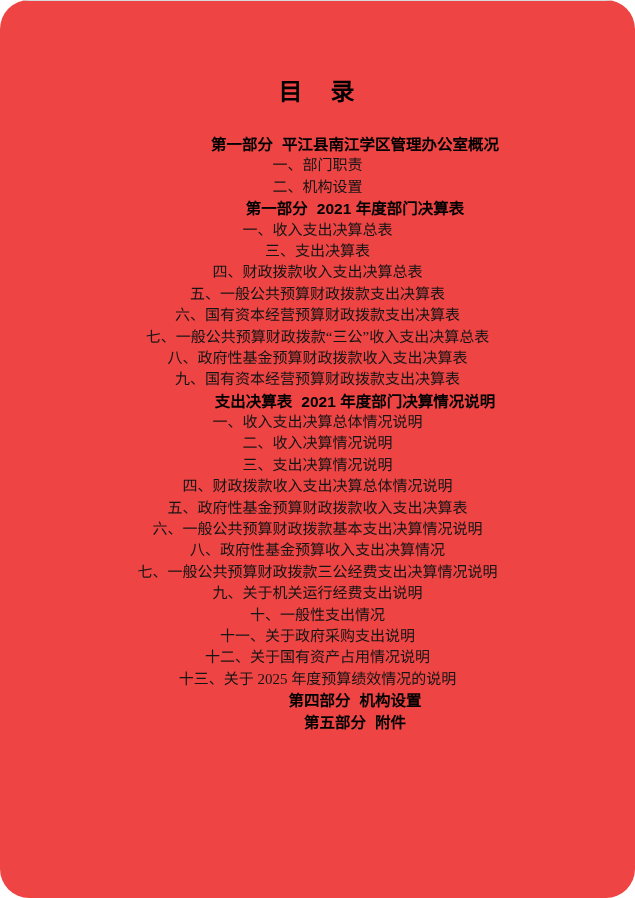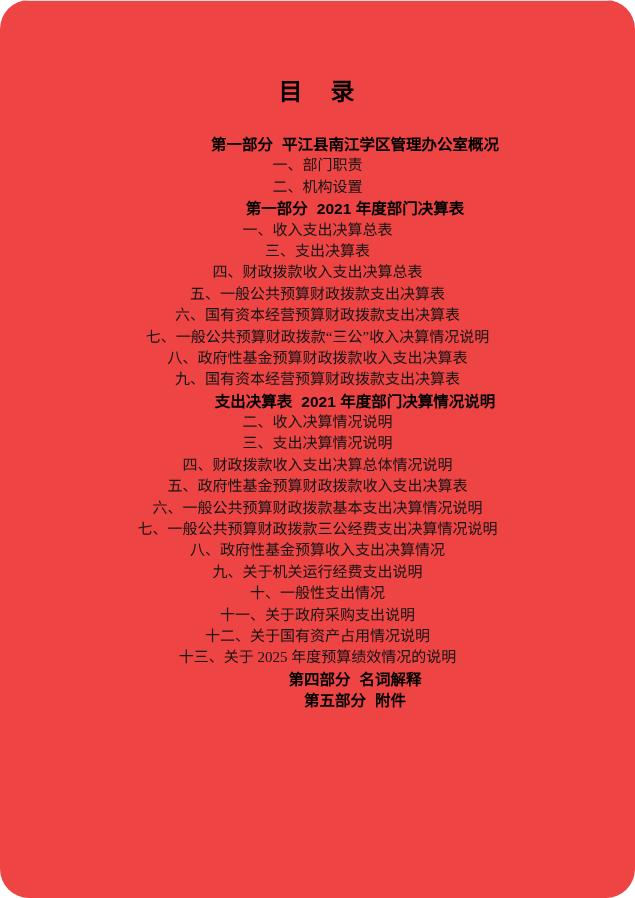--- a/index.html
+++ b/index.html
@@ -78,42 +78,43 @@
     <div class="toc-row toc-item">二、机构设置</div>
 
     <div class="toc-row section-heading">
       <span class="section-label">第一部分</span><span class="section-title">2021 年度部门决算表</span>
     </div>
     <div class="toc-row toc-item">一、收入支出决算总表</div>
     <div class="toc-row toc-item">三、支出决算表</div>
     <div class="toc-row toc-item">四、财政拨款收入支出决算总表</div>
     <div class="toc-row toc-item">五、一般公共预算财政拨款支出决算表</div>
     <div class="toc-row toc-item">六、国有资本经营预算财政拨款支出决算表</div>
-    <div class="toc-row toc-item">七、一般公共预算财政拨款“三公”收入决算情况说明</div>
+    <div class="toc-row toc-item">七、一般公共预算财政拨款“三公”收入支出决算总表</div>
     <div class="toc-row toc-item">八、政府性基金预算财政拨款收入支出决算表</div>
     <div class="toc-row toc-item">九、国有资本经营预算财政拨款支出决算表</div>
 
     <div class="toc-row section-heading">
       <span class="section-label">支出决算表</span><span class="section-title">2021 年度部门决算情况说明</span>
     </div>
+    <div class="toc-row toc-item">一、收入支出决算总体情况说明</div>
     <div class="toc-row toc-item">二、收入决算情况说明</div>
     <div class="toc-row toc-item">三、支出决算情况说明</div>
     <div class="toc-row toc-item">四、财政拨款收入支出决算总体情况说明</div>
     <div class="toc-row toc-item">五、政府性基金预算财政拨款收入支出决算表</div>
     <div class="toc-row toc-item">六、一般公共预算财政拨款基本支出决算情况说明</div>
+    <div class="toc-row toc-item">八、政府性基金预算收入支出决算情况</div>
     <div class="toc-row toc-item">七、一般公共预算财政拨款三公经费支出决算情况说明</div>
-    <div class="toc-row toc-item">八、政府性基金预算收入支出决算情况</div>
     <div class="toc-row toc-item">九、关于机关运行经费支出说明</div>
     <div class="toc-row toc-item">十、一般性支出情况</div>
     <div class="toc-row toc-item">十一、关于政府采购支出说明</div>
     <div class="toc-row toc-item">十二、关于国有资产占用情况说明</div>
     <div class="toc-row toc-item">十三、关于 2025 年度预算绩效情况的说明</div>
 
     <div class="toc-row section-heading">
-      <span class="section-label">第四部分</span><span class="section-title">名词解释</span>
+      <span class="section-label">第四部分</span><span class="section-title">机构设置</span>
     </div>
 
     <div class="toc-row section-heading">
       <span class="section-label">第五部分</span><span class="section-title">附件</span>
     </div>
 
   </div>
 </div>
 
 </body></html>

